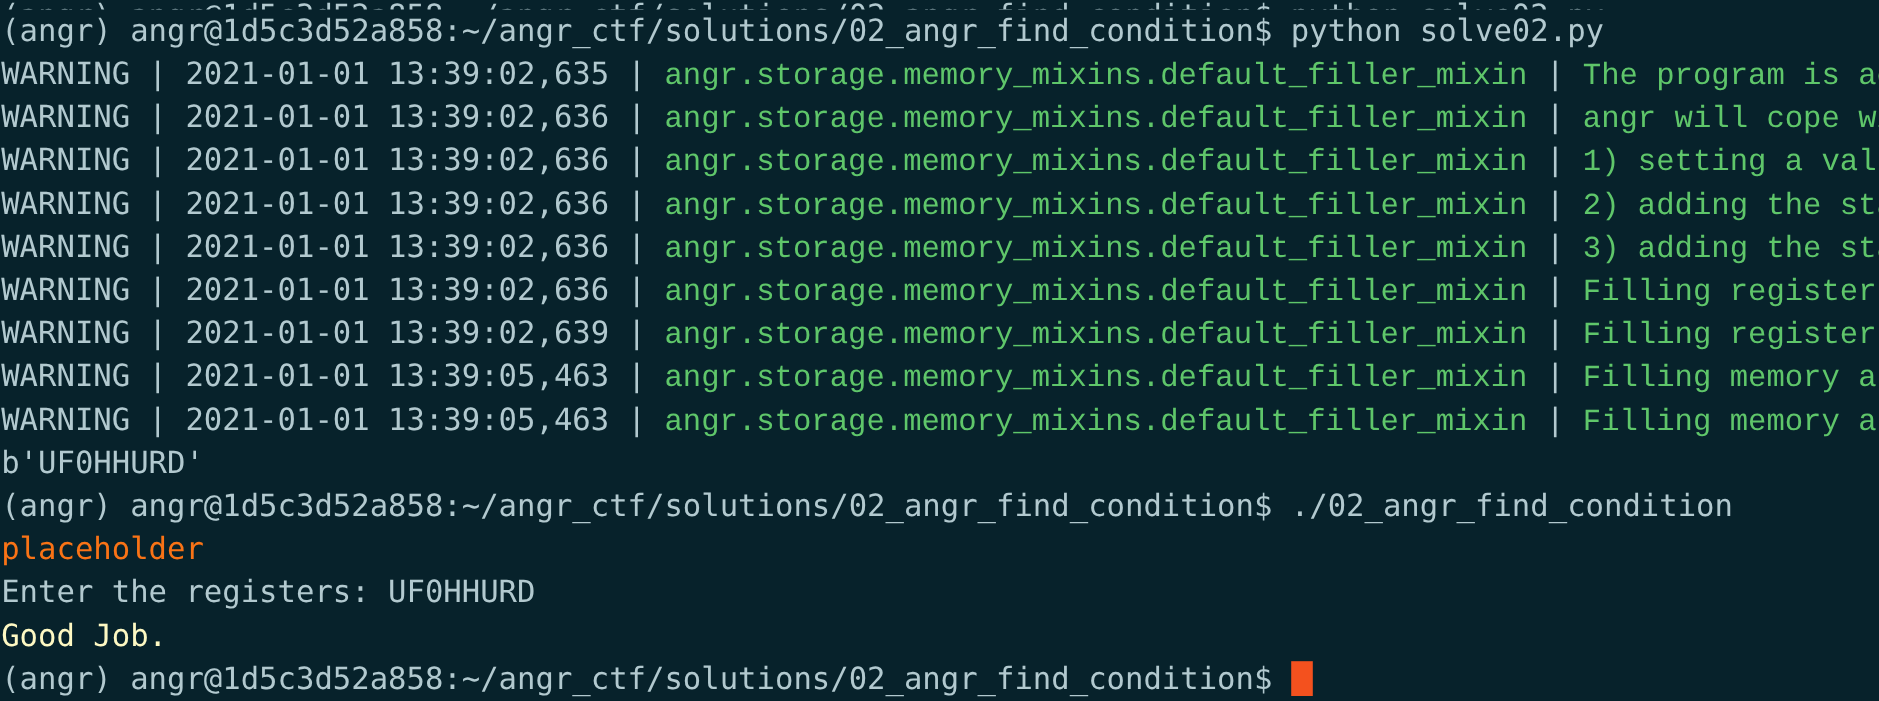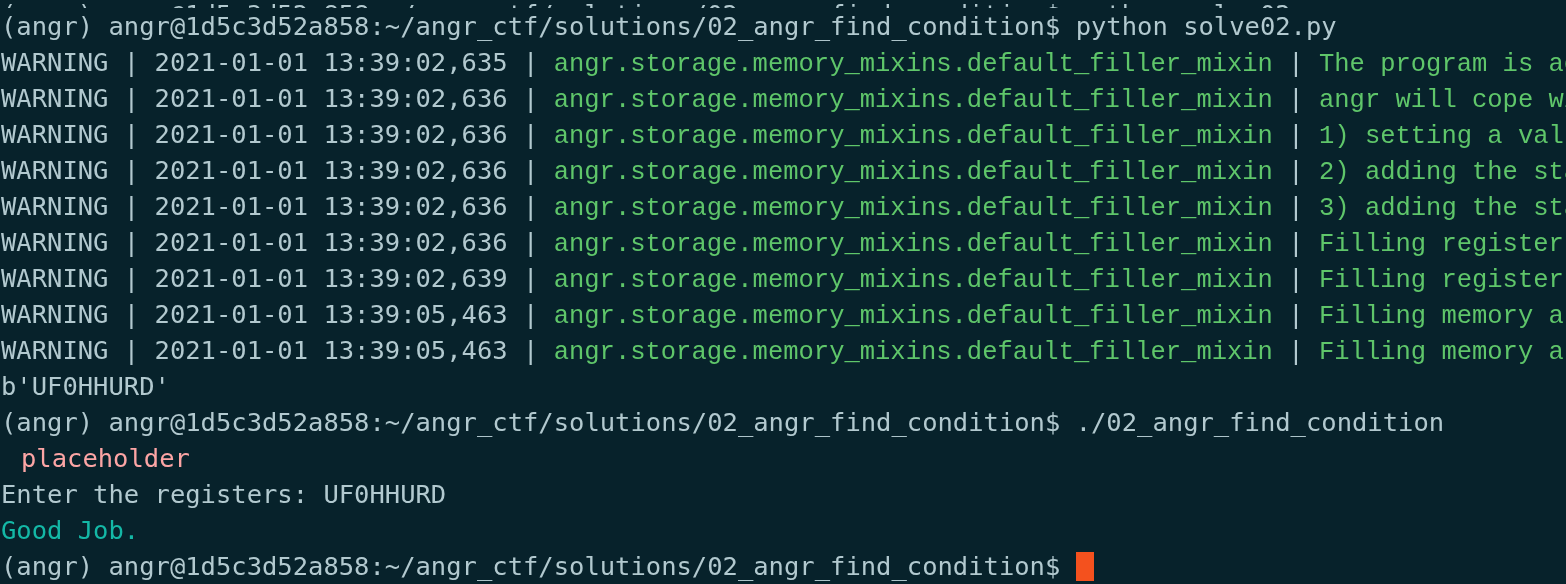--- a/index.html
+++ b/index.html
@@ -80,18 +80,18 @@
       <div class="line"><span class="seg fg-default" style="color: rgb(178, 201, 207);">WARNING | 2021-01-01 13:39:02,636 | </span><span class="seg fg-green" style="color: rgb(95, 198, 106);">angr.storage.memory_mixins.default_filler_mixin</span><span class="seg fg-default" style="color: rgb(178, 201, 207);"> | </span><span class="seg fg-green" style="color: rgb(95, 198, 106);">angr will cope with this by generating an unconstrained symbolic variable and continuing. You can resolve this by:</span></div>
       <div class="line"><span class="seg fg-default" style="color: rgb(178, 201, 207);">WARNING | 2021-01-01 13:39:02,636 | </span><span class="seg fg-green" style="color: rgb(95, 198, 106);">angr.storage.memory_mixins.default_filler_mixin</span><span class="seg fg-default" style="color: rgb(178, 201, 207);"> | </span><span class="seg fg-green" style="color: rgb(95, 198, 106);">1) setting a value to the initial state</span></div>
       <div class="line"><span class="seg fg-default" style="color: rgb(178, 201, 207);">WARNING | 2021-01-01 13:39:02,636 | </span><span class="seg fg-green" style="color: rgb(95, 198, 106);">angr.storage.memory_mixins.default_filler_mixin</span><span class="seg fg-default" style="color: rgb(178, 201, 207);"> | </span><span class="seg fg-green" style="color: rgb(95, 198, 106);">2) adding the state option ZERO_FILL_UNCONSTRAINED_{MEMORY,REGISTERS}, to make unknown regions hold null</span></div>
       <div class="line"><span class="seg fg-default" style="color: rgb(178, 201, 207);">WARNING | 2021-01-01 13:39:02,636 | </span><span class="seg fg-green" style="color: rgb(95, 198, 106);">angr.storage.memory_mixins.default_filler_mixin</span><span class="seg fg-default" style="color: rgb(178, 201, 207);"> | </span><span class="seg fg-green" style="color: rgb(95, 198, 106);">3) adding the state option SYMBOL_FILL_UNCONSTRAINED_{MEMORY,REGISTERS}, to suppress these messages.</span></div>
       <div class="line"><span class="seg fg-default" style="color: rgb(178, 201, 207);">WARNING | 2021-01-01 13:39:02,636 | </span><span class="seg fg-green" style="color: rgb(95, 198, 106);">angr.storage.memory_mixins.default_filler_mixin</span><span class="seg fg-default" style="color: rgb(178, 201, 207);"> | </span><span class="seg fg-green" style="color: rgb(95, 198, 106);">Filling register edi with 4 unconstrained bytes referenced from 0x8048640 (__libc_csu_init+0x0 in 02_angr_find_condition)</span></div>
       <div class="line"><span class="seg fg-default" style="color: rgb(178, 201, 207);">WARNING | 2021-01-01 13:39:02,639 | </span><span class="seg fg-green" style="color: rgb(95, 198, 106);">angr.storage.memory_mixins.default_filler_mixin</span><span class="seg fg-default" style="color: rgb(178, 201, 207);"> | </span><span class="seg fg-green" style="color: rgb(95, 198, 106);">Filling register ebx with 4 unconstrained bytes referenced from 0x8048640 (__libc_csu_init+0x0 in 02_angr_find_condition)</span></div>
       <div class="line"><span class="seg fg-default" style="color: rgb(178, 201, 207);">WARNING | 2021-01-01 13:39:05,463 | </span><span class="seg fg-green" style="color: rgb(95, 198, 106);">angr.storage.memory_mixins.default_filler_mixin</span><span class="seg fg-default" style="color: rgb(178, 201, 207);"> | </span><span class="seg fg-green" style="color: rgb(95, 198, 106);">Filling memory at 0x7fff0000 with 4 unconstrained bytes referenced from 0x8048671 (main+0x31 in 02_angr_find_condition)</span></div>
       <div class="line"><span class="seg fg-default" style="color: rgb(178, 201, 207);">WARNING | 2021-01-01 13:39:05,463 | </span><span class="seg fg-green" style="color: rgb(95, 198, 106);">angr.storage.memory_mixins.default_filler_mixin</span><span class="seg fg-default" style="color: rgb(178, 201, 207);"> | </span><span class="seg fg-green" style="color: rgb(95, 198, 106);">Filling memory at 0x7fff0010 with 4 unconstrained bytes referenced from 0x8048680 (main+0x40 in 02_angr_find_condition)</span></div>
       <div class="line"><span class="seg fg-default" style="color: rgb(178, 201, 207);">b'UF0HHURD'</span></div>
       <div class="line"><span class="seg fg-default" style="color: rgb(178, 201, 207);">(angr) angr@1d5c3d52a858:~/angr_ctf/solutions/02_angr_find_condition$ ./02_angr_find_condition</span></div>
-      <div class="line"><span class="seg fg-default" style="color: #fca5a5; padding-left: 20px;">placeholder</span></div>
+      <div class="line"><span class="seg fg-default" style="color: #f97316;">placeholder</span></div>
       <div class="line"><span class="seg fg-default" style="color: rgb(178, 201, 207);">Enter the registers: UF0HHURD</span></div>
-      <div class="line"><span class="seg fg-default" style="color: #14b8a6;">Good Job.</span></div>
+      <div class="line"><span class="seg fg-default" style="color: #fef9c3;">Good Job.</span></div>
       <div class="line"><span class="seg fg-default" style="color: rgb(178, 201, 207);">(angr) angr@1d5c3d52a858:~/angr_ctf/solutions/02_angr_find_condition$ </span><span class="cursor" style="background: rgb(244, 81, 30);"></span></div>
     </div>
 </div>
 
 </body></html>

